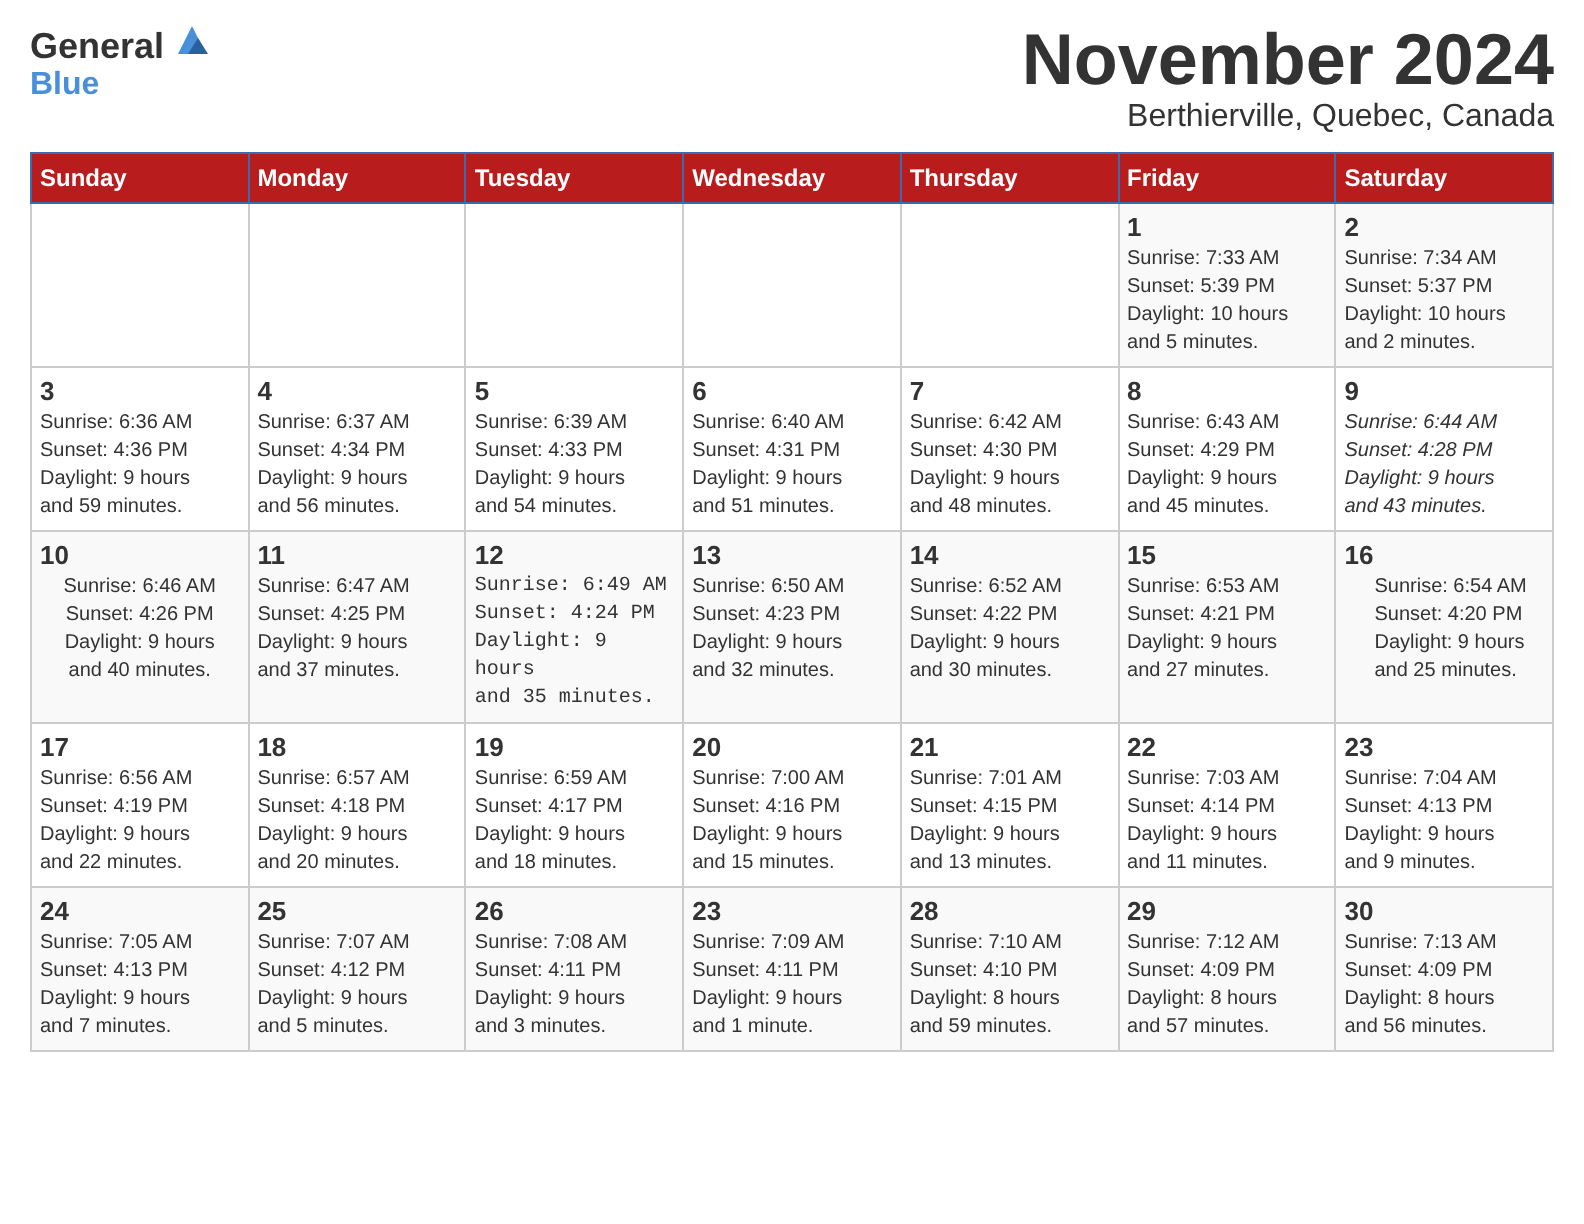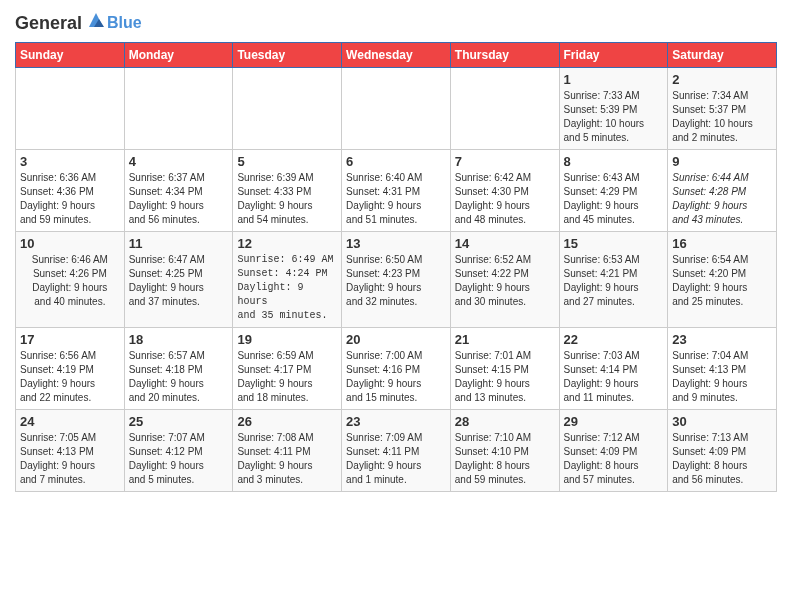--- a/index.html
+++ b/index.html
@@ -16,21 +16,21 @@
       justify-content: space-between;
       margin-bottom: 8px;
     }
     .logo {
       display: flex;
       align-items: center;
       margin-top: 4px;
     }
     .logo-text {
       display: flex;
-      flex-direction: row;
+      flex-direction: column;
       line-height: 1.1;
     }
     .logo-general {
       font-size: 18px;
       font-weight: bold;
       color: #333;
     }
     .logo-blue {
       font-size: 16px;
       font-weight: bold;
@@ -54,21 +54,21 @@
     .location-title {
       font-size: 16px;
       color: #333;
     }
     table {
       width: 100%;
       border-collapse: collapse;
       table-layout: fixed;
     }
     thead tr th {
-      background-color: #ef4444;
+      background-color: #b91c1c;
       color: #fff;
       font-size: 12px;
       font-weight: bold;
       padding: 5px 4px;
       text-align: left;
       border: 1px solid #3a6ab0;
     }
     tbody tr td {
       border: 1px solid #ccc;
       vertical-align: top;
@@ -106,20 +106,24 @@
       <span style="display:flex;align-items:center;">
         <span class="logo-general">General</span>
         <svg class="logo-icon" viewBox="0 0 22 22" fill="none" xmlns="http://www.w3.org/2000/svg">
           <polygon points="4,18 11,4 18,18" fill="#4a90d9"></polygon>
           <polygon points="9,18 14,10 19,18" fill="#2a5fa0"></polygon>
         </svg>
       </span>
       <span class="logo-blue">Blue</span>
     </div>
   </div>
+  <div class="title-area">
+    <div class="month-title">November 2024</div>
+    <div class="location-title">Berthierville, Quebec, Canada</div>
+  </div>
 </div>
 
 <table>
   <thead>
     <tr>
       <th>Sunday</th>
       <th>Monday</th>
       <th>Tuesday</th>
       <th>Wednesday</th>
       <th>Thursday</th>
@@ -238,21 +242,21 @@
         </td>
         <td>
           <span class="day-number">15</span>
           <div class="day-info" style="white-space: pre-line;">Sunrise: 6:53 AM
 Sunset: 4:21 PM
 Daylight: 9 hours
 and 27 minutes.</div>
         </td>
         <td>
           <span class="day-number">16</span>
-          <div class="day-info" style="white-space: pre-line;">Sunrise: 6:54 AM
+          <div class="day-info" style="white-space: pre-line; margin-left: 15px;">Sunrise: 6:54 AM
 Sunset: 4:20 PM
 Daylight: 9 hours
 and 25 minutes.</div>
         </td>
       </tr>
       <tr>
         <td>
           <span class="day-number">17</span>
           <div class="day-info" style="white-space: pre-line;">Sunrise: 6:56 AM
 Sunset: 4:19 PM

